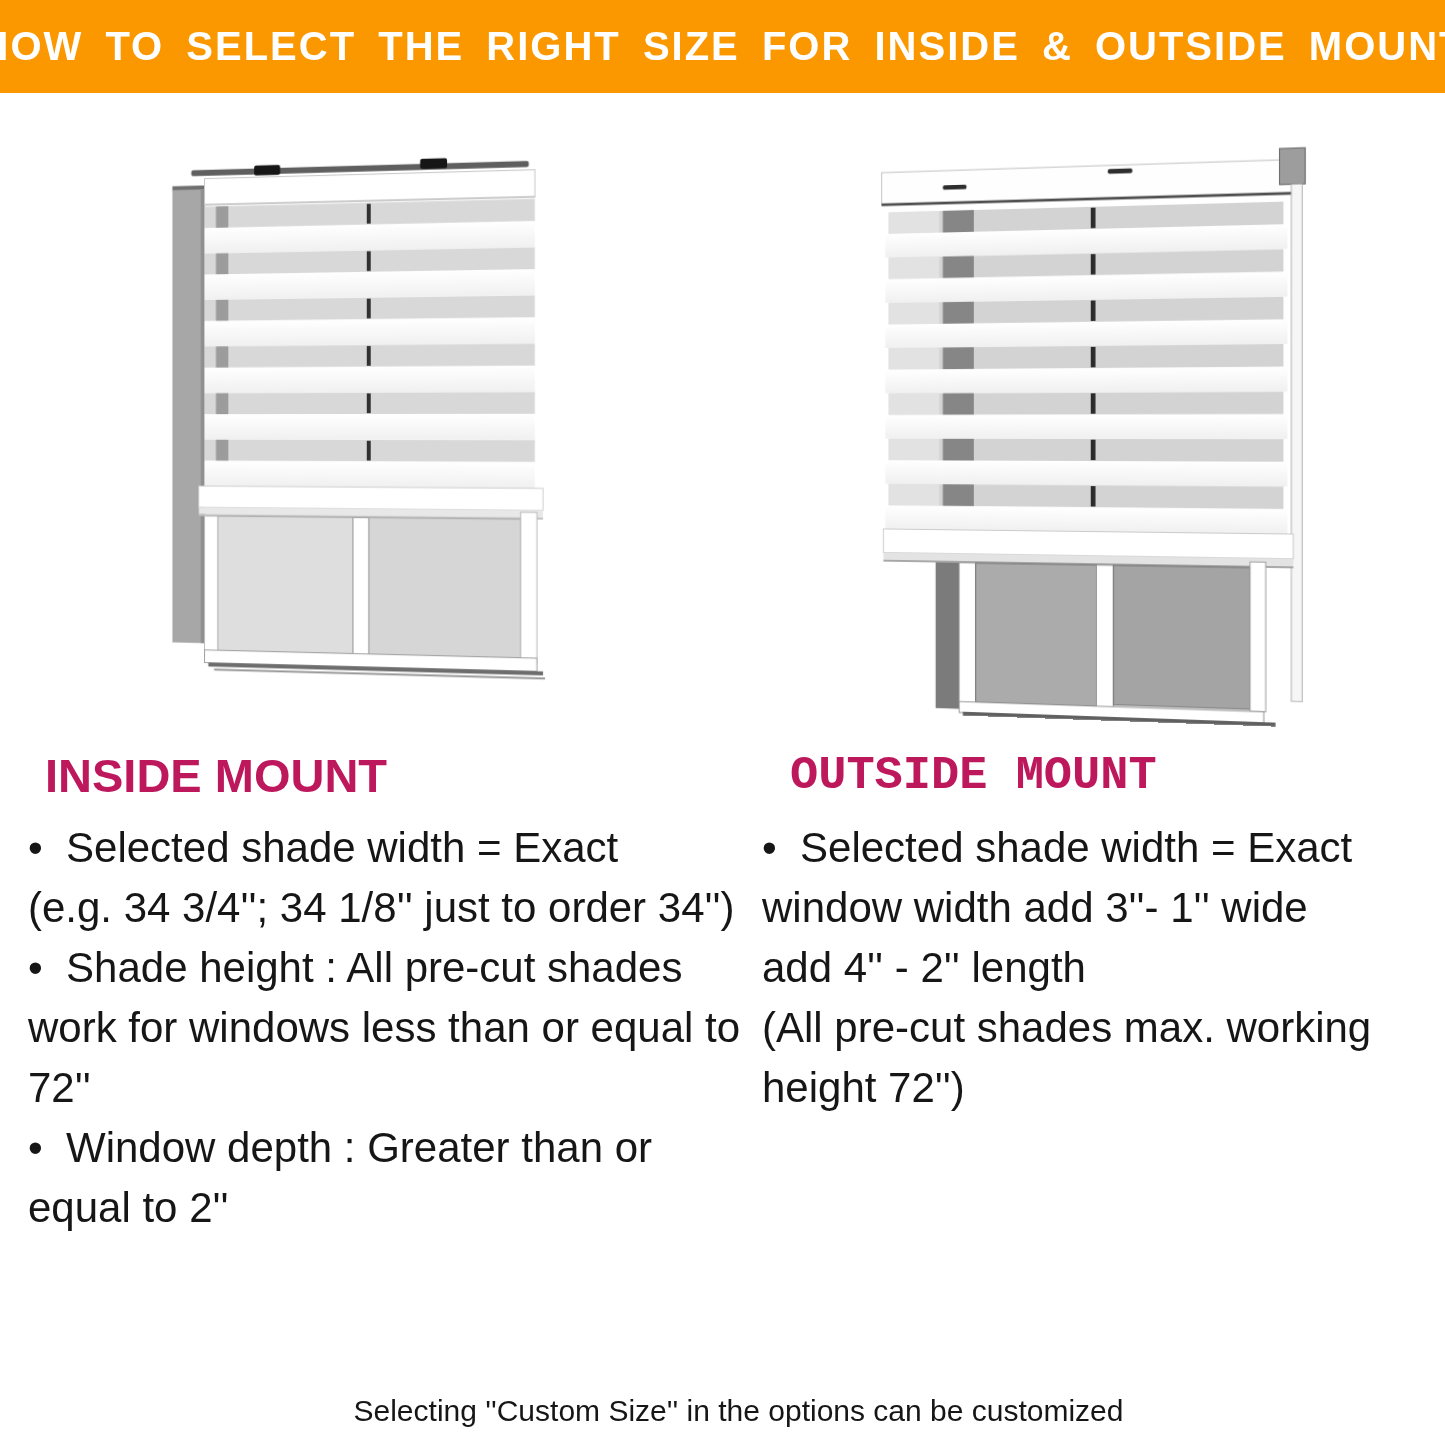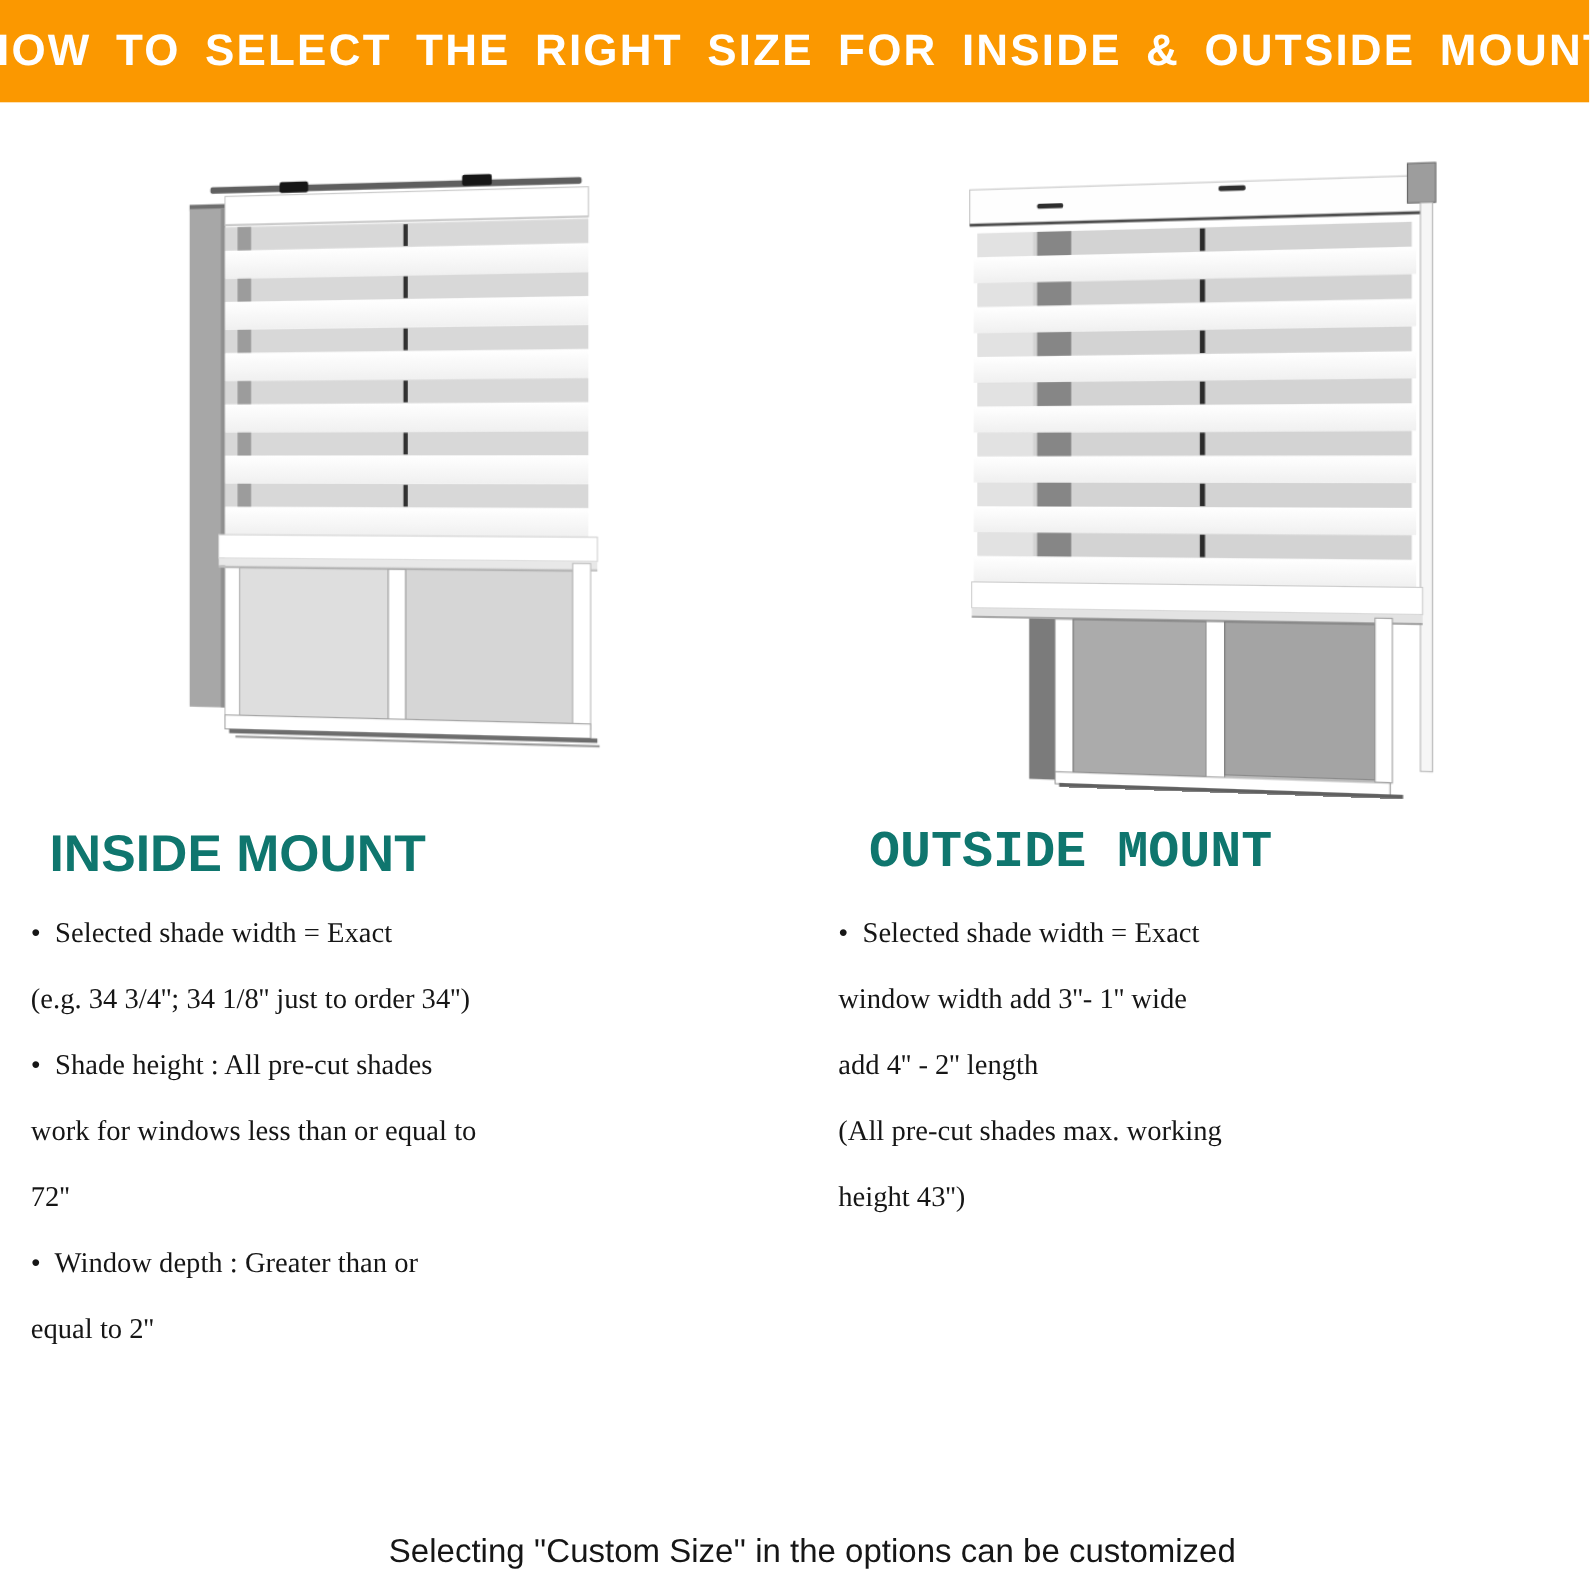--- a/index.html
+++ b/index.html
@@ -18,23 +18,23 @@
   }
   
   .illus { position:absolute; }
   .illus svg { width:100%; height:100%; display:block; overflow:visible; }
   .illus-left  { left:157px; top:148px; width:396px; height:552px;
                  transform:perspective(1300px) rotateY(-8deg); }
   .illus-right { left:868px; top:142px; width:438px; height:575px;
                  transform:perspective(1300px) rotateY(-9deg); }
   
   .col { position:absolute; top:748px; }
-  .col h2 { margin:0; font-size:47px; line-height:56px; font-weight:700; color:#0f766e; white-space:nowrap; }
+  .col h2 { margin:0; font-size:47px; line-height:56px; font-weight:700; color:#be185d; white-space:nowrap; }
   .col .lines { margin-top:14px; }
-  .col p { margin:0; font-size:26px; line-height:60px; color:#161616; white-space:pre;font-family:Liberation Serif, serif; }
+  .col p { margin:0; font-size:42px; line-height:60px; color:#161616; white-space:pre; }
   .col-left  { left:28px;  width:695px; }
   .col-left h2 { margin-left:17px; }
   .col-right { left:762px; width:683px; }
   .col-right h2 { margin-left:28px;font-family:Liberation Mono, monospace; }
   
   .note {
     position:absolute; left:16px; top:1394px; width:100%;
     text-align:center; font-size:30px; color:#161616;
   }
 </style>
@@ -237,21 +237,21 @@
     </div>
   </section>
 
   <section class="col col-right">
     <h2>OUTSIDE MOUNT</h2>
     <div class="lines">
       <p>•  Selected shade width = Exact</p>
       <p>window width add 3''- 1'' wide</p>
       <p>add 4'' - 2'' length</p>
       <p>(All pre-cut shades max. working</p>
-      <p>height 43'')</p>
+      <p>height 72'')</p>
     </div>
   </section>
 
   <footer class="note">
     <span>Selecting ''Custom Size'' in the options can be customized</span>
   </footer>
 
 </div>
 
 </body></html>

